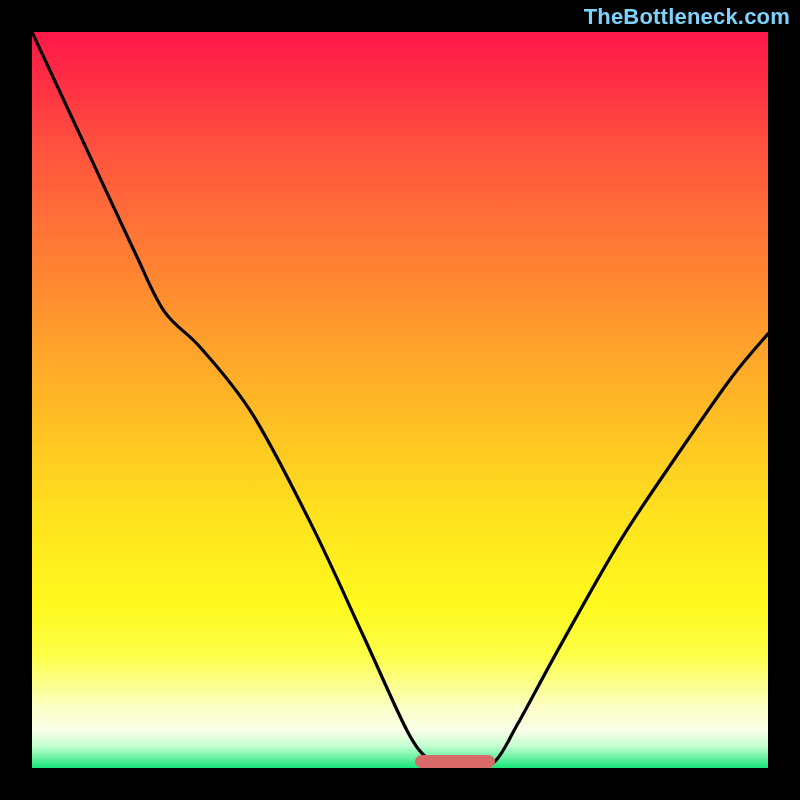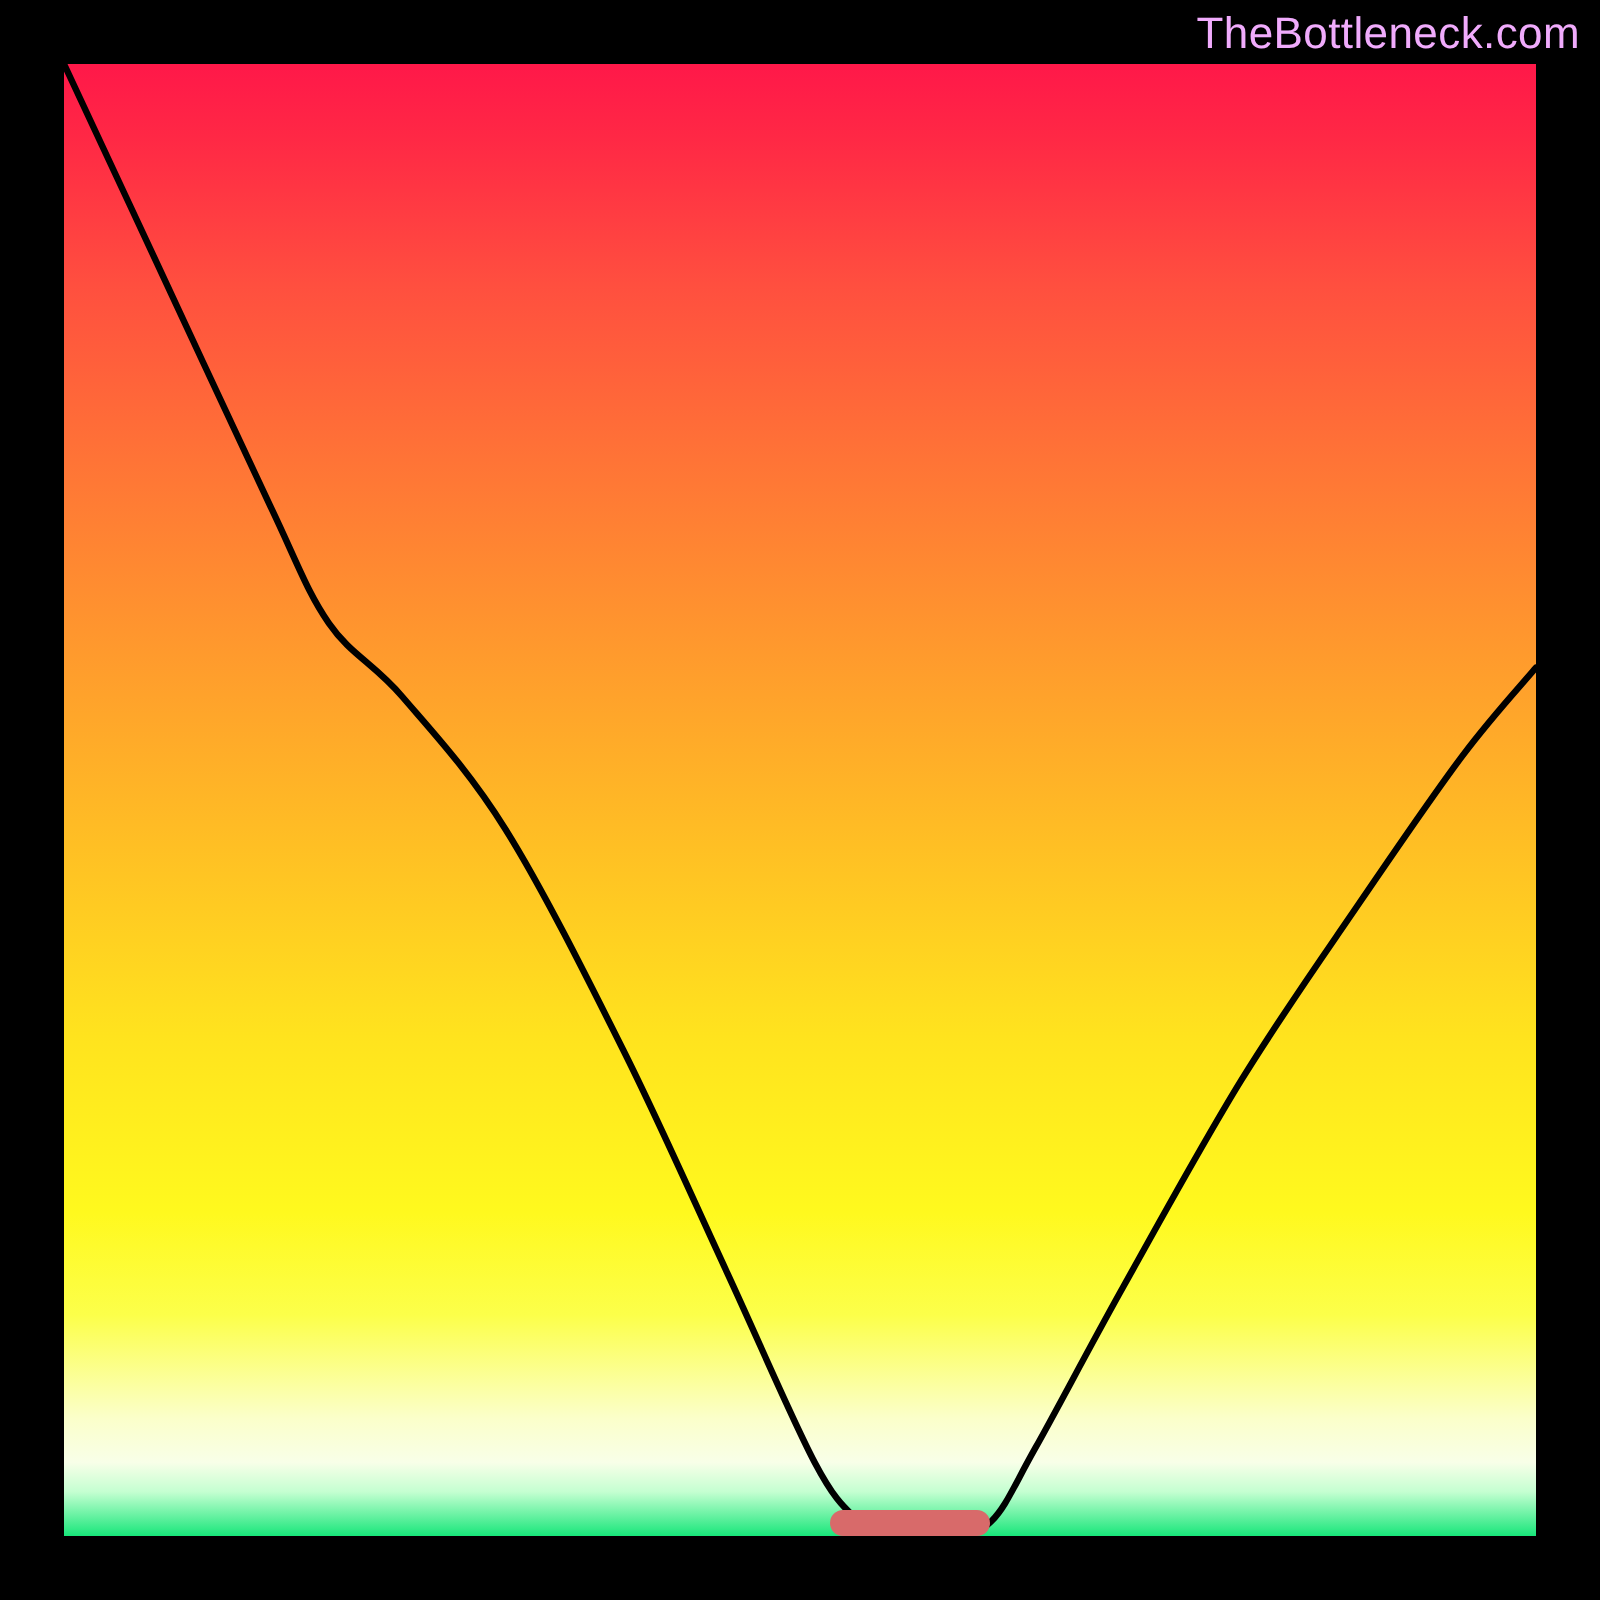--- a/index.html
+++ b/index.html
@@ -15,22 +15,22 @@
     width: 800px;
     height: 800px;
     background: #000;
   }
   .attribution {
     position: absolute;
     top: 4px;
     right: 10px;
     font-family: Arial, Helvetica, sans-serif;
     font-size: 22px;
-    font-weight: 400;
-    color: #f0abfc;
+    font-weight: 700;
+    color: #7dd3fc;
     letter-spacing: 0.2px;
     z-index: 3;
   }
   .plot-area {
     position: absolute;
     left: 32px;
     top: 32px;
     width: 736px;
     height: 736px;
     overflow: hidden;

